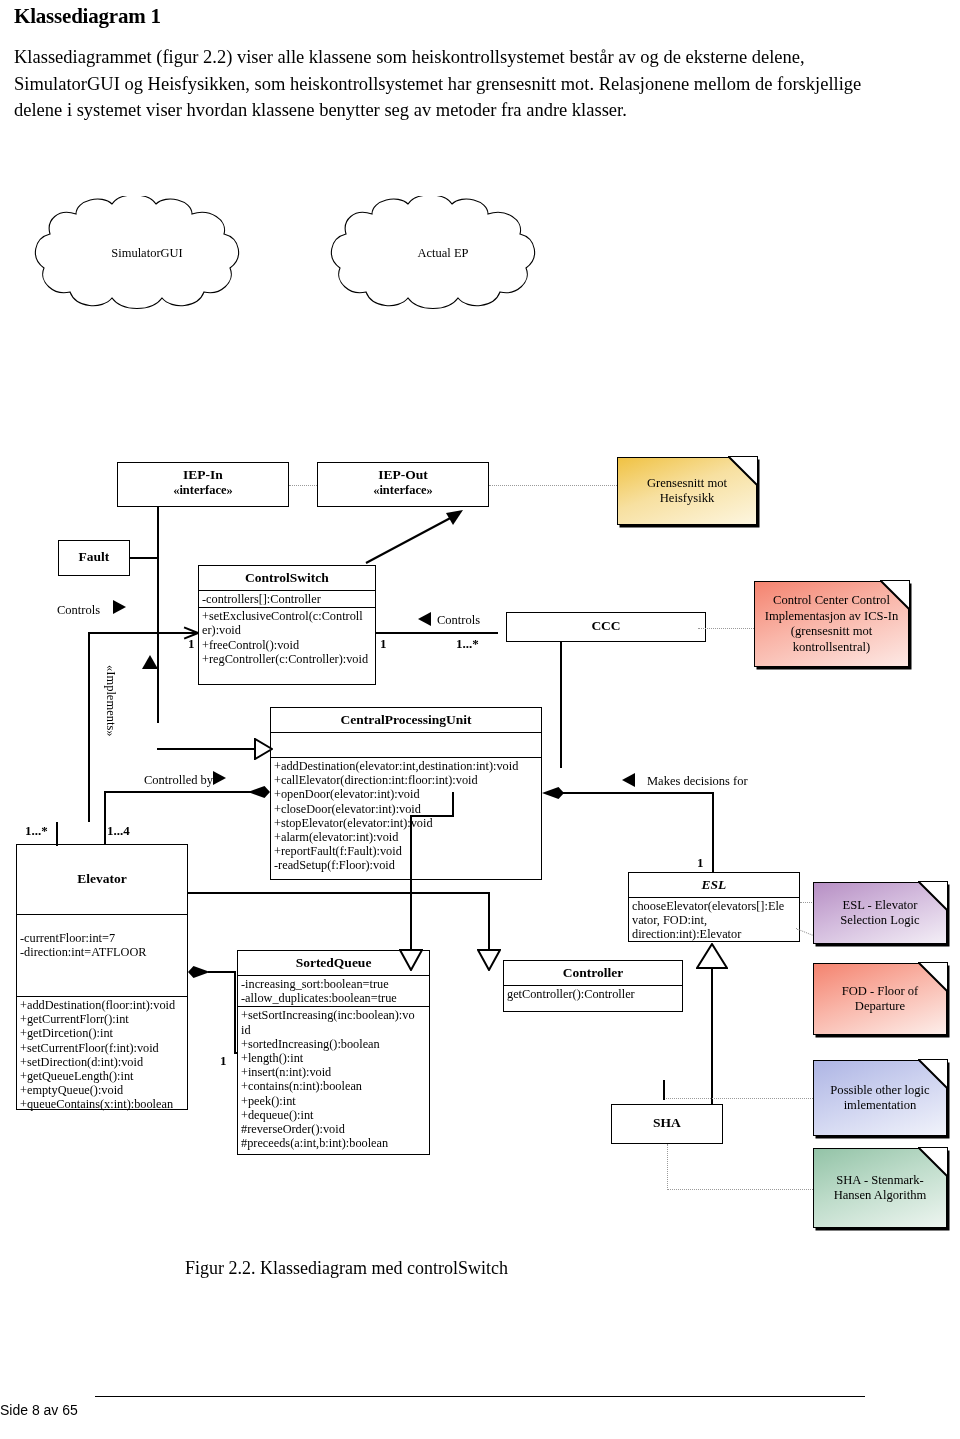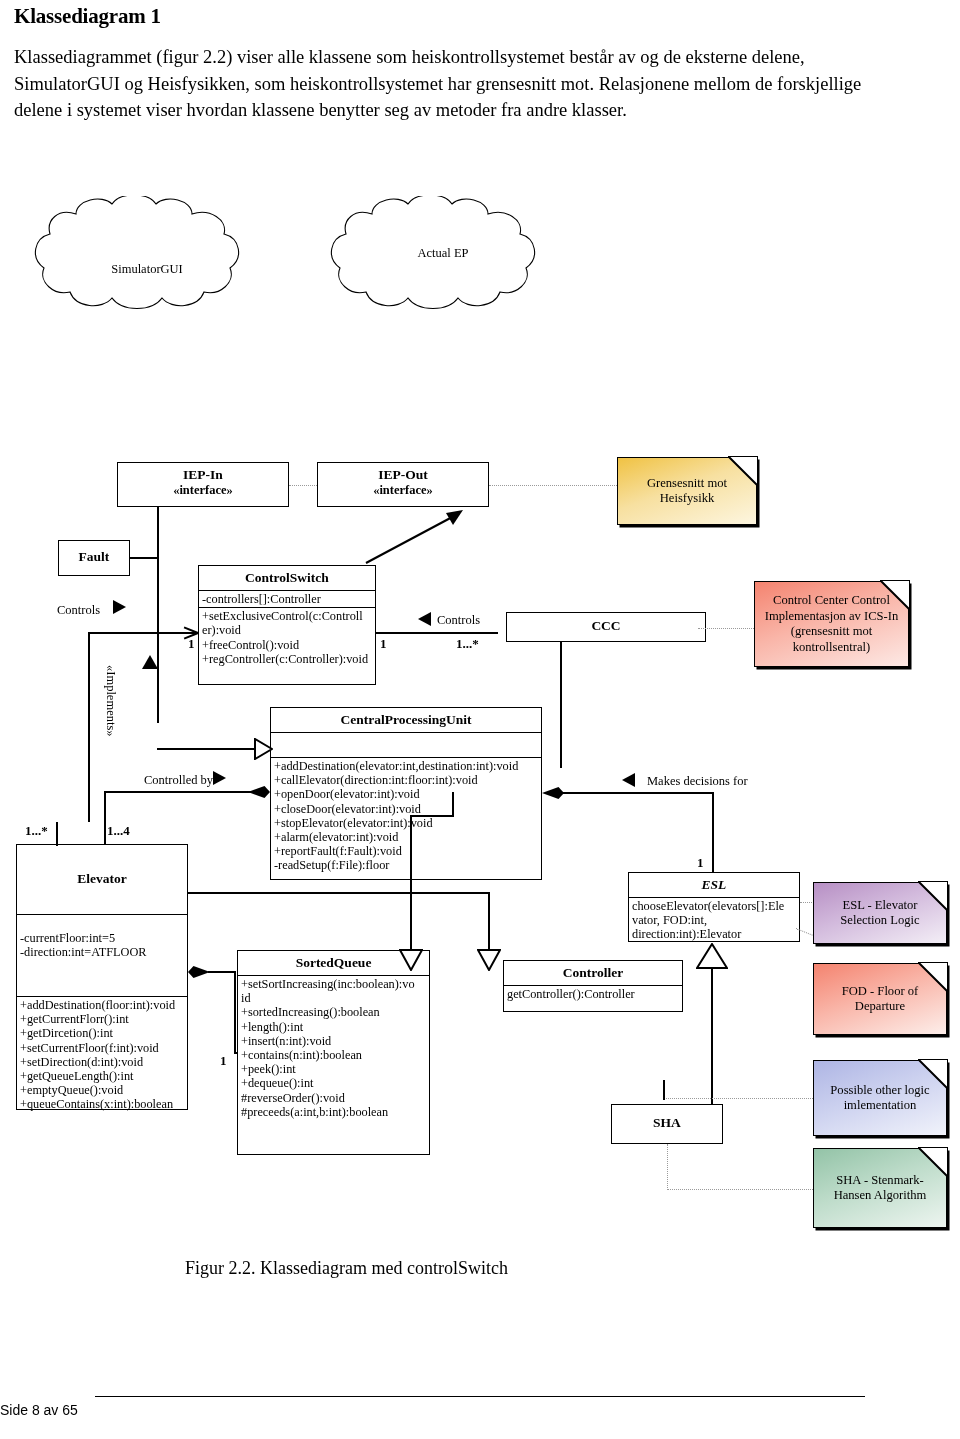--- a/index.html
+++ b/index.html
@@ -62,21 +62,21 @@
 
 <div class="diag">
 
   <div class="cloud" style="position:absolute;left:14px;top:196px;">
     <svg width="266" height="116" viewBox="0 0 266 116">
       <path d="M62,18 C62,4 88,-2 98,8 C106,-4 134,-4 142,8 C152,-2 178,4 178,18
                C196,12 214,24 210,38 C226,42 230,62 216,72 C222,86 206,100 190,96
                C184,112 158,114 148,102 C138,116 108,116 98,102 C88,114 62,112 56,96
                C40,100 24,86 30,72 C16,62 20,42 36,38 C32,24 44,12 62,18 Z" fill="#fff" stroke="#000" stroke-width="1.1"></path>
     </svg>
-    <div class="cloud-label" style="left:0;top:16px;width:266px;text-align:center;transform:translateY(50px);">SimulatorGUI</div>
+    <div class="cloud-label" style="left:0;top:0;width:266px;text-align:center;transform:translateY(50px);">SimulatorGUI</div>
   </div>
 
   <div class="cloud" style="position:absolute;left:310px;top:196px;">
     <svg width="266" height="116" viewBox="0 0 266 116">
       <path d="M62,18 C62,4 88,-2 98,8 C106,-4 134,-4 142,8 C152,-2 178,4 178,18
                C196,12 214,24 210,38 C226,42 230,62 216,72 C222,86 206,100 190,96
                C184,112 158,114 148,102 C138,116 108,116 98,102 C88,114 62,112 56,96
                C40,100 24,86 30,72 C16,62 20,42 36,38 C32,24 44,12 62,18 Z" fill="#fff" stroke="#000" stroke-width="1.1"></path>
     </svg>
     <div class="cloud-label" style="left:0;top:0;width:266px;text-align:center;transform:translateY(50px);">Actual EP</div>
@@ -162,42 +162,42 @@
     <div class="cname">CentralProcessingUnit</div>
     <div class="sec empty"></div>
     <div class="sec">
       <div>+addDestination(elevator:int,destination:int):void</div>
       <div>+callElevator(direction:int:floor:int):void</div>
       <div>+openDoor(elevator:int):void</div>
       <div>+closeDoor(elevator:int):void</div>
       <div>+stopElevator(elevator:int):void</div>
       <div>+alarm(elevator:int):void</div>
       <div>+reportFault(f:Fault):void</div>
-      <div>-readSetup(f:File):floor</div>
+      <div>-readSetup(f:Floor):void</div>
     </div>
   </div>
 
   <div class="ln h" style="left:157px;top:748px;width:100px;"></div>
   <svg style="position:absolute;left:253px;top:738px;width:20px;height:22px;">
     <polygon points="2,1 2,21 19,11" fill="#fff" stroke="#000" stroke-width="2"></polygon>
   </svg>
 
   <div class="lbl" style="left:144px;top:773px;">Controlled by</div>
   <div class="tri r" style="left:213px;top:771px;"></div>
   <div class="diamond rt" style="left:248px;top:786px;"></div>
   <div class="ln h" style="left:104px;top:791px;width:148px;"></div>
   <div class="ln v" style="left:104px;top:791px;height:62px;"></div>
 
   <div class="mult" style="left:25px;top:823px;">1...*</div>
   <div class="mult" style="left:107px;top:823px;">1...4</div>
 
   <div class="box" style="left:16px;top:844px;width:172px;height:266px;">
     <div class="cname" style="padding:26px 2px 27px;">Elevator</div>
     <div class="sec" style="height:64px;padding-top:16px;">
-      <div>-currentFloor:int=5</div>
+      <div>-currentFloor:int=7</div>
       <div>-direction:int=ATFLOOR</div>
     </div>
     <div class="sec">
       <div>+addDestination(floor:int):void</div>
       <div>+getCurrentFlorr():int</div>
       <div>+getDircetion():int</div>
       <div>+setCurrentFloor(f:int):void</div>
       <div>+setDirection(d:int):void</div>
       <div>+getQueueLength():int</div>
       <div>+emptyQueue():void</div>
@@ -209,20 +209,24 @@
 
   <div class="ln h" style="left:188px;top:892px;width:60px;"></div>
   <div class="diamond" style="left:188px;top:966px;"></div>
   <div class="ln h" style="left:208px;top:971px;width:28px;"></div>
   <div class="ln v" style="left:234px;top:971px;height:82px;"></div>
   <div class="ln h" style="left:234px;top:1052px;width:22px;"></div>
   <div class="mult" style="left:220px;top:1053px;">1</div>
 
   <div class="box" style="left:237px;top:950px;width:193px;height:205px;">
     <div class="cname">SortedQueue</div>
+    <div class="sec">
+      <div>-increasing_sort:boolean=true</div>
+      <div>-allow_duplicates:boolean=true</div>
+    </div>
     <div class="sec">
       <div>+setSortIncreasing(inc:boolean):vo</div>
       <div>id</div>
       <div>+sortedIncreasing():boolean</div>
       <div>+length():int</div>
       <div>+insert(n:int):void</div>
       <div>+contains(n:int):boolean</div>
       <div>+peek():int</div>
       <div>+dequeue():int</div>
       <div>#reverseOrder():void</div>

